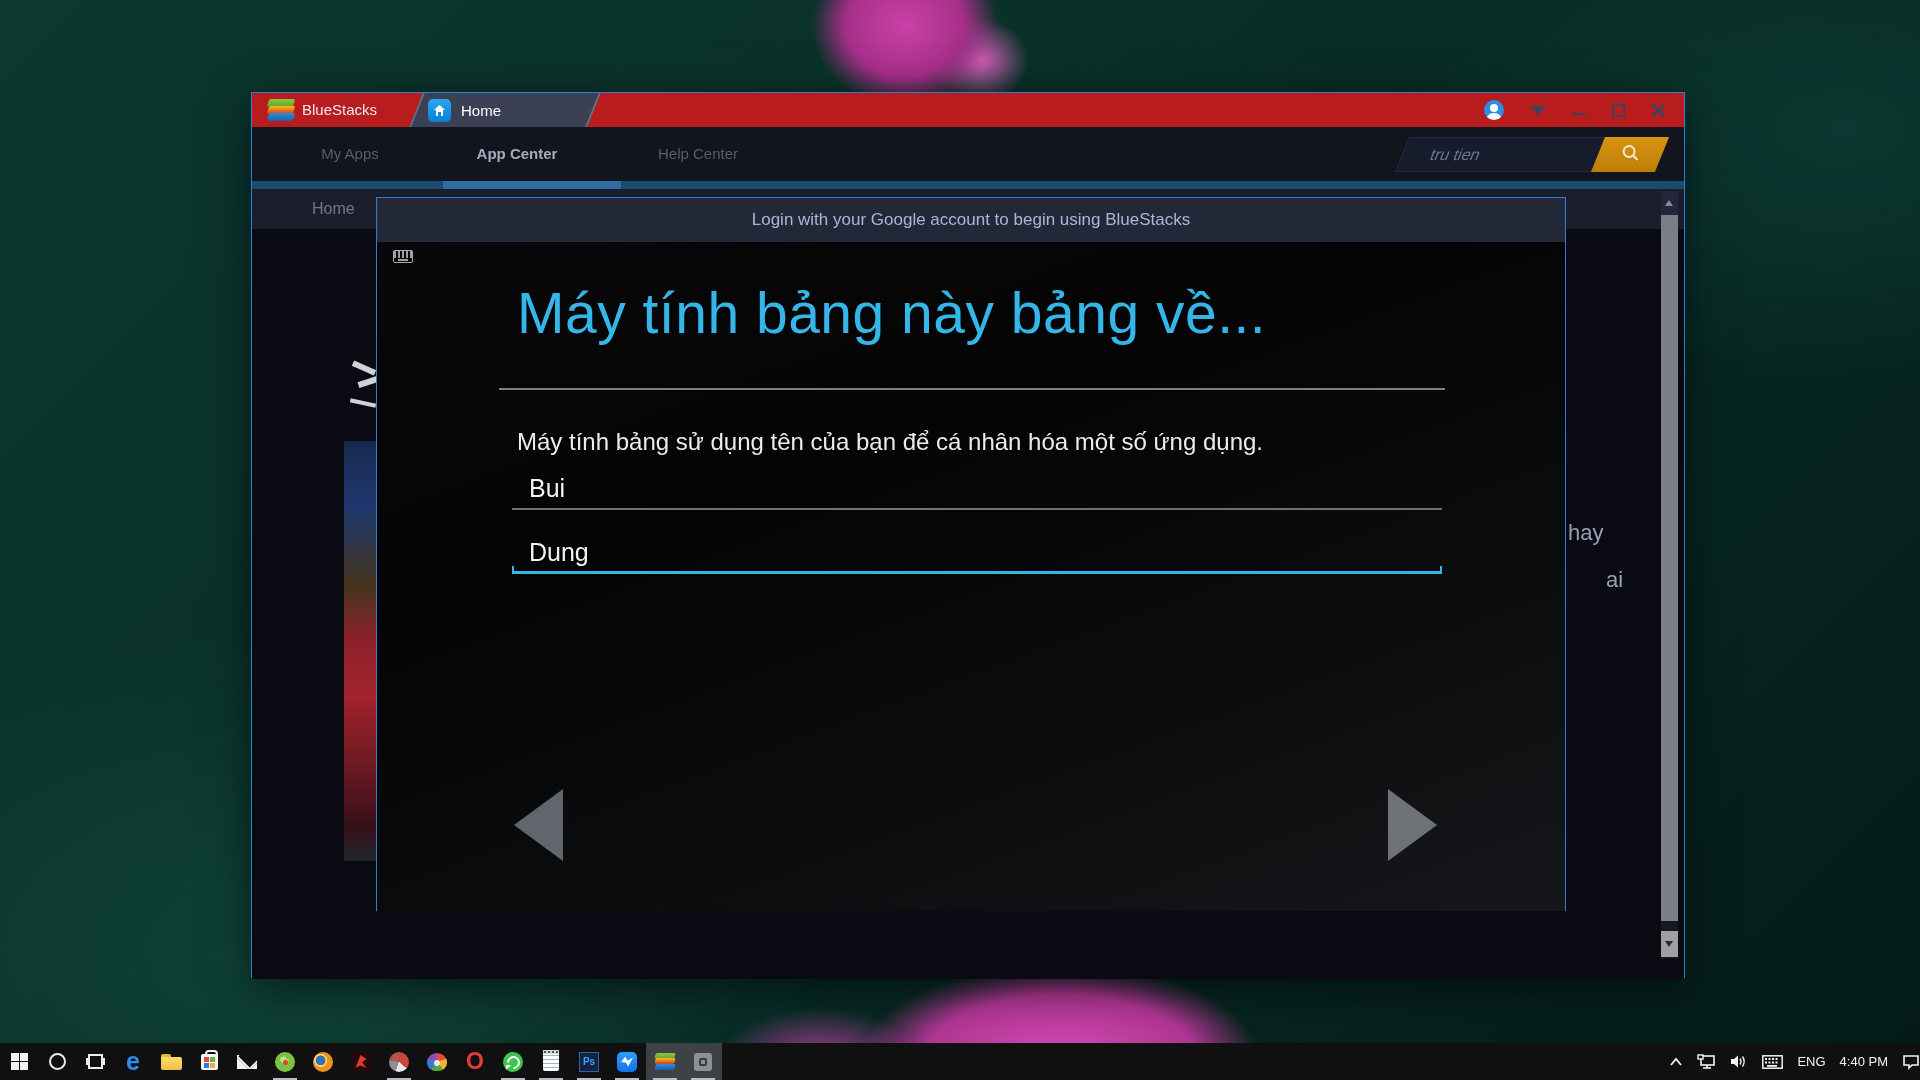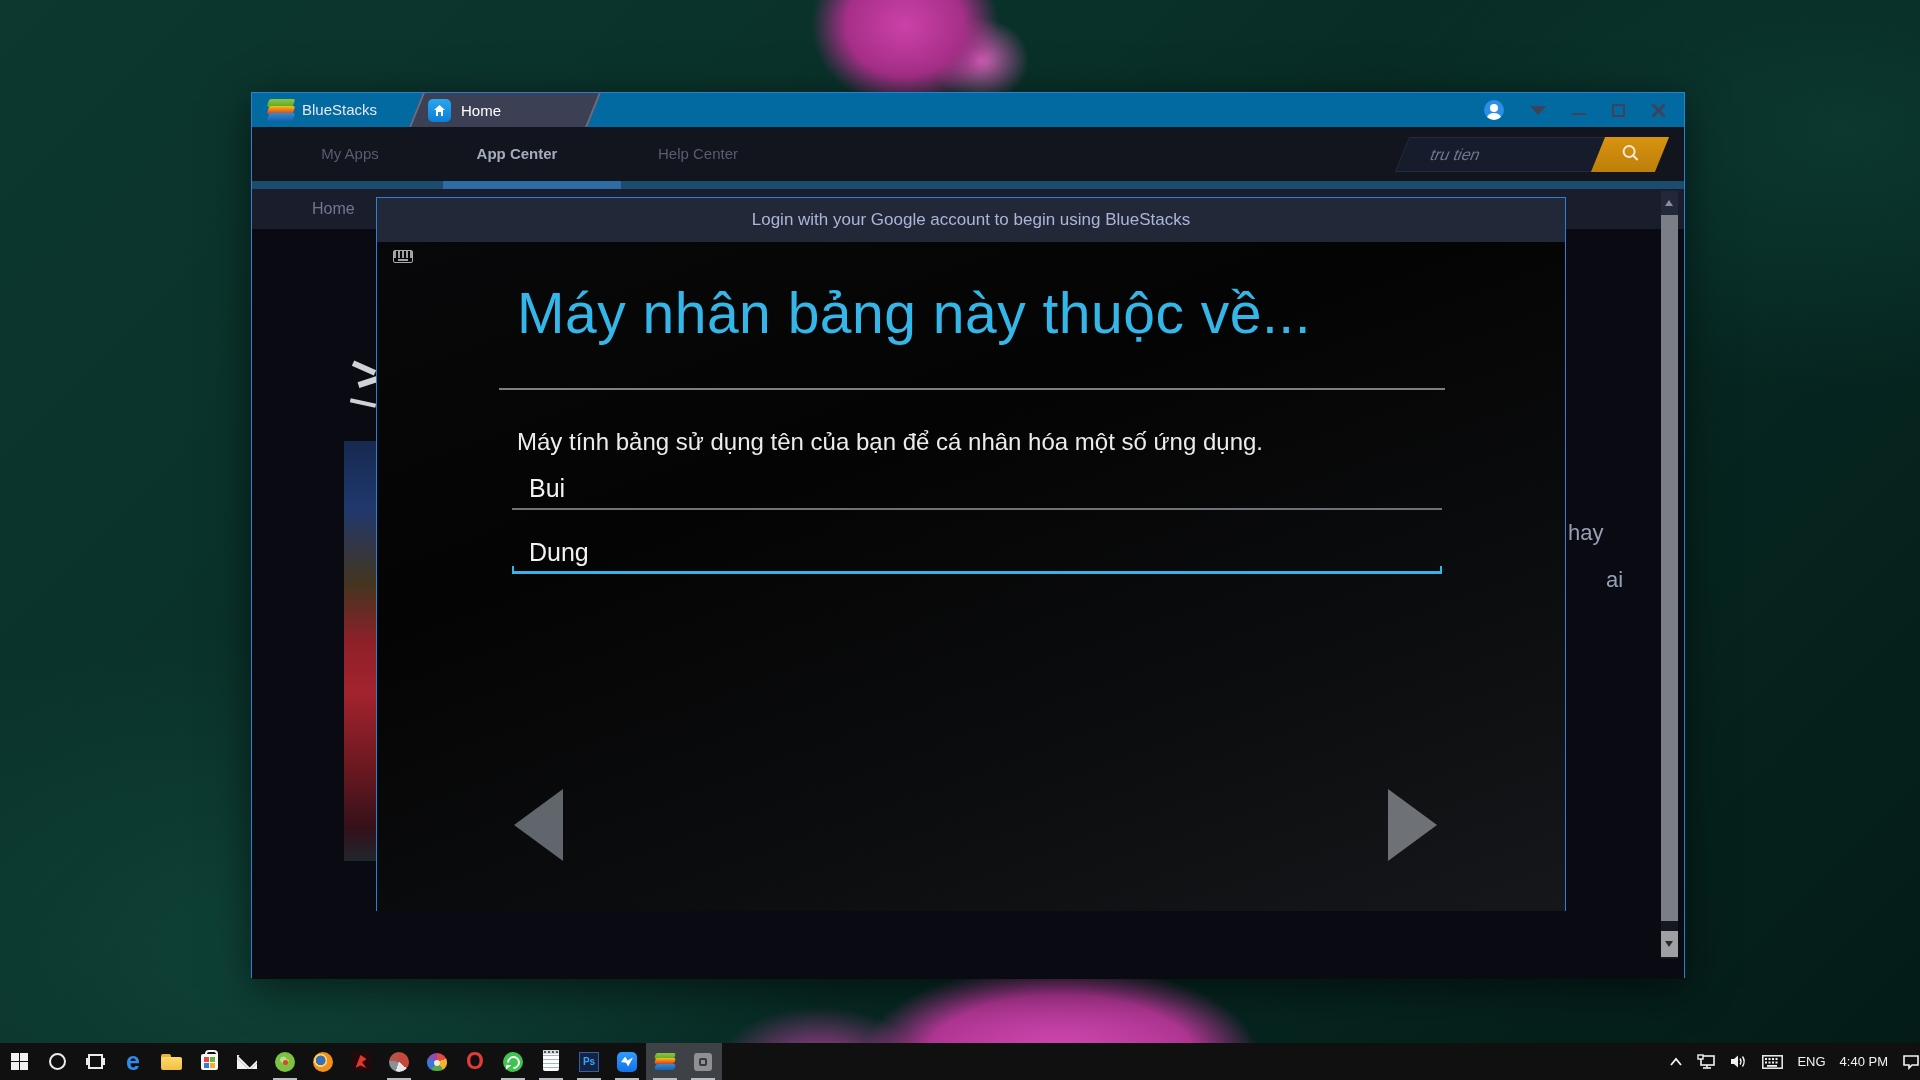--- a/index.html
+++ b/index.html
@@ -19,21 +19,21 @@
   }
 
   
   .bs-window {
     position:absolute; left:251px; top:92px; width:1434px; height:886px;
     border:1px solid #2a7fd4; background:#0a0b12;
     box-shadow:0 10px 40px rgba(0,0,0,.55);
   }
 
   
-  .titlebar { position:absolute; left:0; top:0; width:100%; height:34px; background:#0369a1; display:flex; align-items:center; }
+  .titlebar { position:absolute; left:0; top:0; width:100%; height:34px; background:#b91c1c; display:flex; align-items:center; }
   .bs-logo { position:absolute; left:16px; top:6px; width:26px; height:22px; }
   .bs-logo i { position:absolute; left:0; width:26px; height:8px; border-radius:2px; transform:skewX(-18deg); }
   .bs-logo i:nth-child(1){ top:0;  background:linear-gradient(180deg,#8dc63f,#5ba829); }
   .bs-logo i:nth-child(2){ top:7px; background:linear-gradient(180deg,#f4c211,#d8392b); }
   .bs-logo i:nth-child(3){ top:14px; background:linear-gradient(180deg,#2f8fd4,#1b5fb0); }
   .brand { position:absolute; left:50px; top:0; height:34px; line-height:34px; color:#e7e9f0; font-size:15px; }
   .home-tab { position:absolute; left:164px; top:0; width:178px; height:34px; background:#3c4054; transform:skewX(-22deg); border-left:2px solid #6a6e80; border-right:2px solid #6a6e80;}
   .home-tab-inner { position:absolute; left:176px; top:0; height:34px; display:flex; align-items:center; gap:10px; }
   .home-tab-icon { width:23px; height:23px; border-radius:5px; background:linear-gradient(180deg,#2aa6ef,#0b7fd6); display:flex; align-items:center; justify-content:center; }
   .home-tab-label { color:#ffffff; font-size:15px; }
@@ -230,21 +230,21 @@
   <div class="scrollbar">
     <div class="sb-up"></div>
     <div class="sb-thumb"></div>
     <div class="sb-down"></div>
   </div>
 
   <div class="modal">
     <div class="modal-header">Login with your Google account to begin using BlueStacks</div>
     <div class="modal-body">
       <div class="kbd-icon"></div>
-      <div class="setup-title">Máy nhân bảng này thuộc về...</div>
+      <div class="setup-title">Máy tính bảng này bảng về...</div>
       <div class="title-rule"></div>
       <div class="setup-desc">Máy tính bảng sử dụng tên của bạn để cá nhân hóa một số ứng dụng.</div>
       <div class="field field-first">
         <input type="text" value="Bui" style="">
       </div>
       <div class="field field-last">
         <input type="text" value="Dung" style="">
       </div>
       <div class="arrow arrow-prev"></div>
       <div class="arrow arrow-next"></div>

